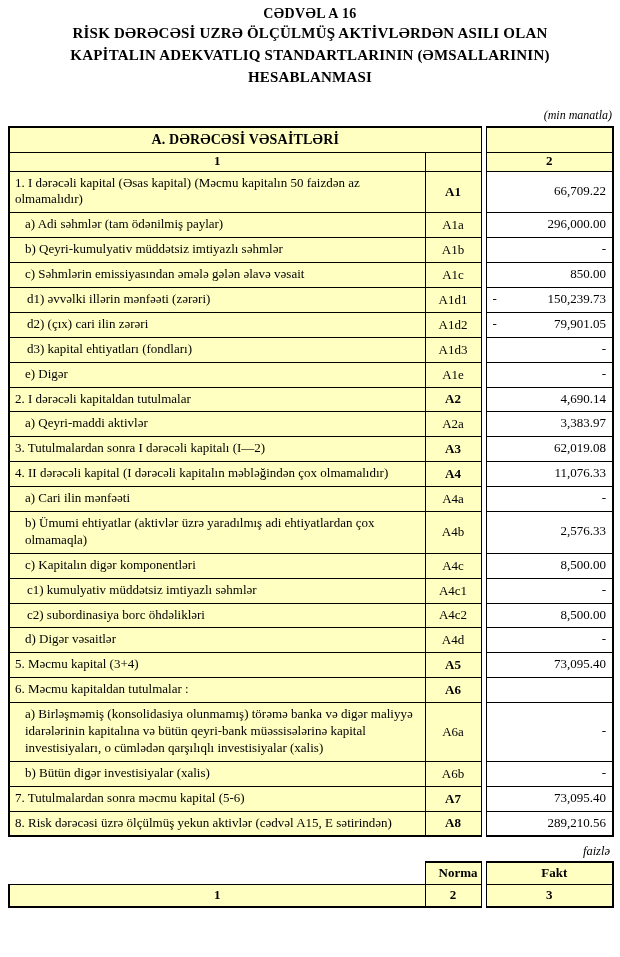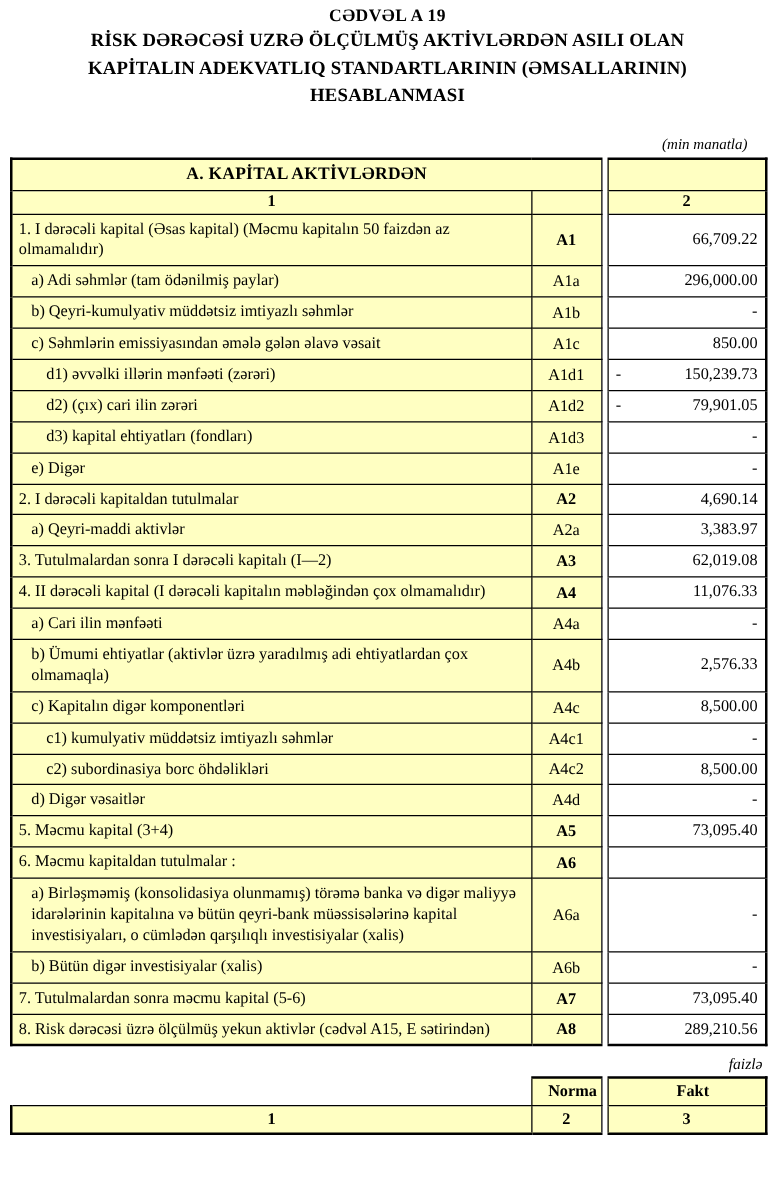--- a/index.html
+++ b/index.html
@@ -9,21 +9,21 @@
     width:620px;
     background:#ffffff;
     color:#000;
     font-family:"Liberation Serif","DejaVu Serif",serif;
   }
   .page { padding:6px 8px 10px 8px; }
 
   .caption { text-align:center; font-weight:bold; font-size:14px; letter-spacing:0.4px; margin-bottom:1px; }
   .title-block { margin-bottom:20px; }
   .title-line { text-align:center; font-weight:bold; font-size:15px; line-height:1.45; letter-spacing:0.2px; }
-  .unit-note { text-align:right; font-style:italic; font-size:12px; margin:3px 14px 3px 0; }
+  .unit-note { text-align:right; font-style:italic; font-size:12px; margin:3px 0 3px 0; }
   .percent-note { text-align:right; font-style:italic; font-size:12.5px; margin:7px 2px 2px 0; }
 
   table.main, table.mini {
     width:604px;
     border-collapse:collapse;
     table-layout:fixed;
     font-size:13px;
   }
   .main td { border:1px solid var(--border); vertical-align:middle; }
   .main tr:first-child td:not(.gap-cell) { border-top:2.5px solid var(--border); }
@@ -33,61 +33,61 @@
   .main td.gap-cell { border-top:none; border-bottom:none; background:#fff; padding:0; }
 
   .head-main, .head-val {
     background:var(--yellow); font-weight:bold; text-align:center;
     font-size:14px; padding:4px 2px; letter-spacing:0.2px;
   }
   .numrow td { background:var(--yellow); font-weight:bold; text-align:center; padding:0 0 1px 0; line-height:1.25; }
 
   .label-cell { background:var(--yellow); padding:3px 4px 4px 5px; line-height:1.3; }
   .label-cell.lvl1 { padding-left:15px;margin-top:16px; }
-  .label-cell.lvl2 { padding-left:27px; }
+  .label-cell.lvl2 { padding-left:17px; }
   .lb { font-weight:normal; }
   .code-cell { background:var(--yellow); text-align:center; padding:2px 1px; }
   .code-cell.bold { font-weight:bold; }
   .value-cell { background:#ffffff; text-align:right; padding:2px 6px 3px 6px; line-height:1.3; }
   .value-cell .minus { float:left; }
 
   table.mini { margin-top:2px; }
   .mini td { border:1px solid var(--border); background:var(--yellow); text-align:center; font-weight:bold; padding:2px 1px 3px 1px; }
   .mini td.free { border:none; background:transparent; }
   .mini td.gap-cell { border-top:none; border-bottom:none; background:#fff; padding:0; }
   .mini tr:first-child td:not(.gap-cell):not(.free) { border-top:2.5px solid var(--border);padding-left:11px; }
   .mini tr:last-child td:not(.gap-cell) { border-bottom:2.5px solid var(--border); }
   .mini tr:last-child td:first-child { border-left:2.5px solid var(--border); }
   .mini td:last-child { border-right:2.5px solid var(--border); }
 </style>
 </head>
 <body>
 
 <div class="page">
 
-  <div class="caption">CƏDVƏL A 19</div>
+  <div class="caption">CƏDVƏL A 16</div>
 
   <div class="title-block">
     <div class="title-line">RİSK DƏRƏCƏSİ UZRƏ ÖLÇÜLMÜŞ AKTİVLƏRDƏN ASILI OLAN</div>
     <div class="title-line">KAPİTALIN ADEKVATLIQ STANDARTLARININ (ƏMSALLARININ)</div>
     <div class="title-line">HESABLANMASI</div>
   </div>
 
   <div class="unit-note">(min manatla)</div>
 
   <table class="main">
     <colgroup>
       <col style="width:416px">
         <col style="width:56px">
         <col style="width:5px">
         <col style="width:127px">
     </colgroup>
     <tbody id="capital-rows">
       <tr>
-        <td class="head-main" colspan="2">A. KAPİTAL AKTİVLƏRDƏN</td>
+        <td class="head-main" colspan="2">A. DƏRƏCƏSİ VƏSAİTLƏRİ</td>
         <td class="gap-cell"></td>
         <td class="head-val"></td>
       </tr>
       <tr class="numrow">
         <td>1</td>
         <td></td>
         <td class="gap-cell"></td>
         <td>2</td>
       </tr>
     <tr>

